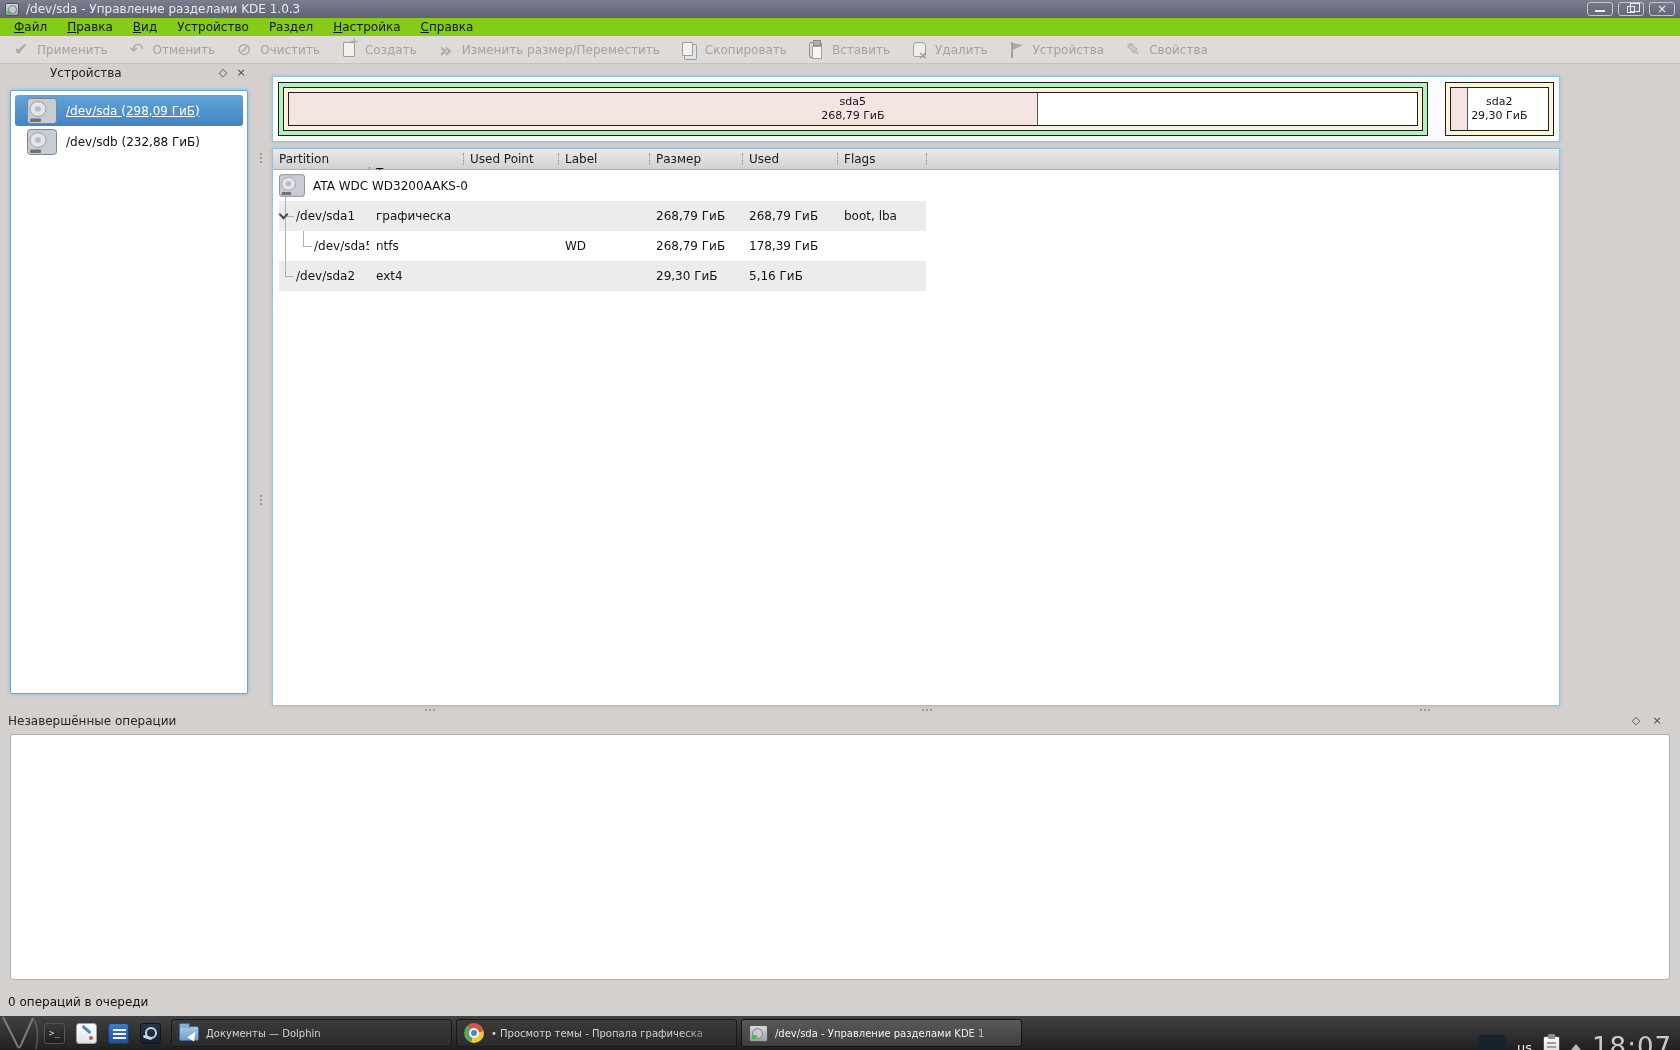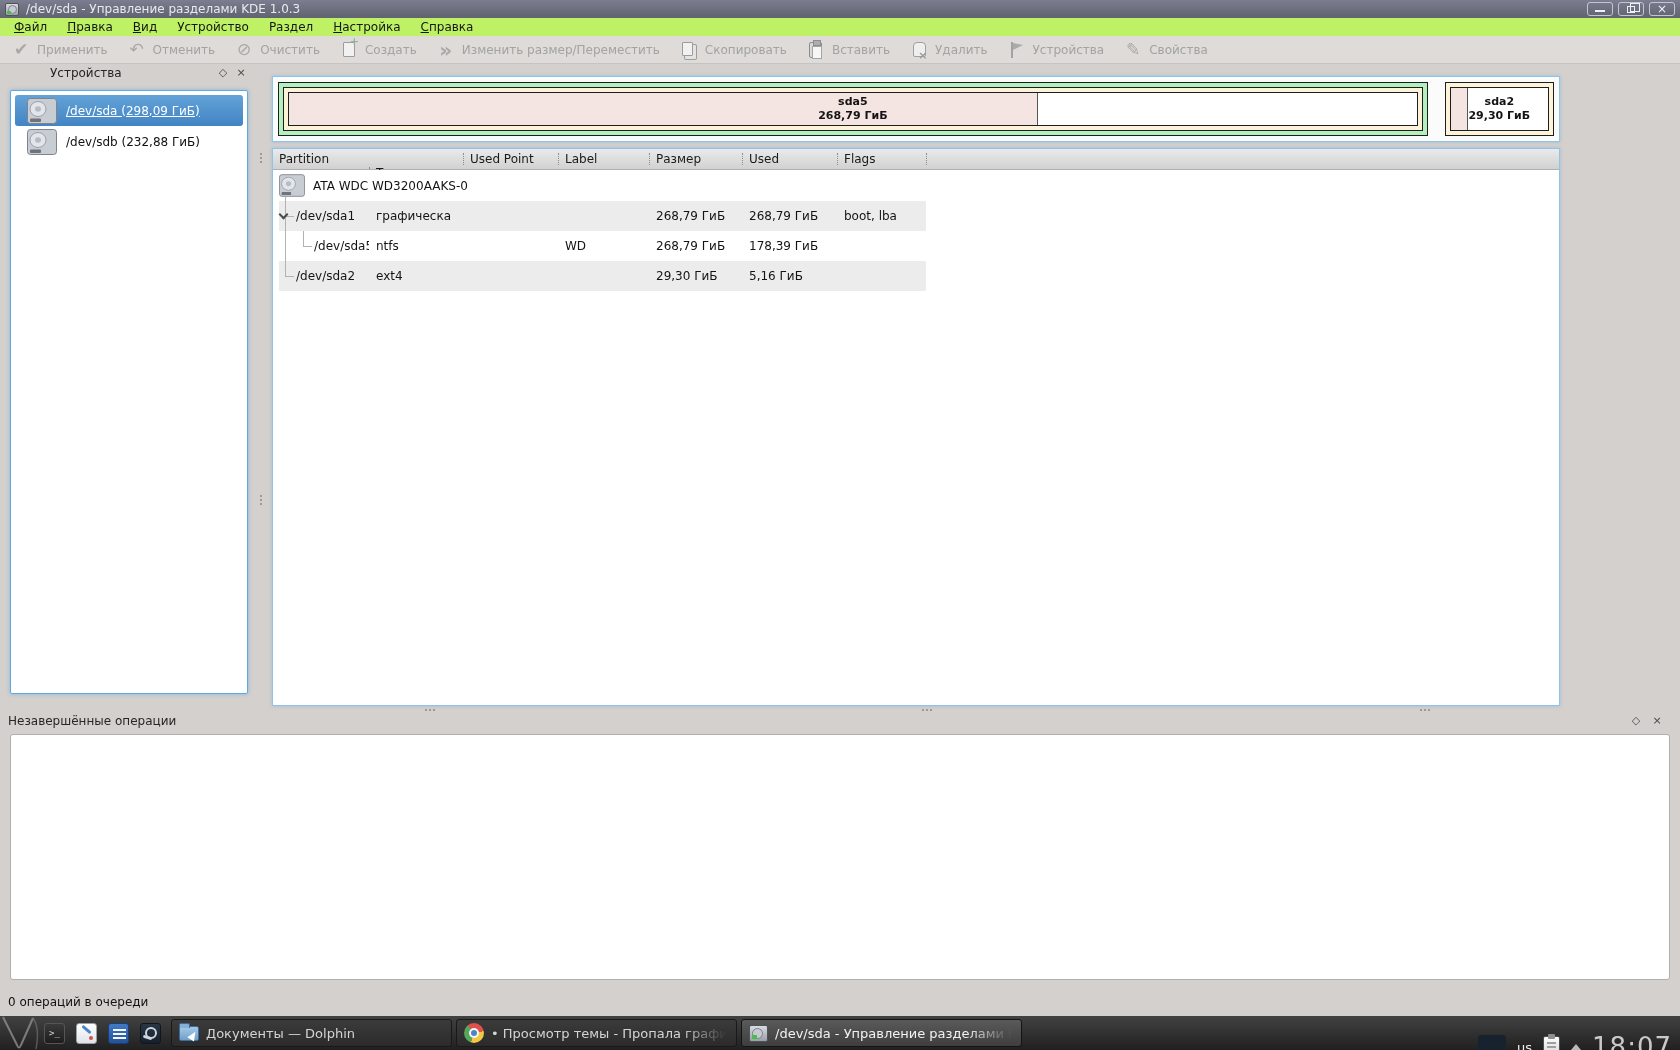--- a/index.html
+++ b/index.html
@@ -18,21 +18,21 @@
   .win-title{flex:0 0 auto;}
   .winbtns{margin-left:auto;display:flex;gap:5px;margin-right:5px;}
   .winbtn{width:26px;height:14px;border:1px solid #c3c6d1;border-radius:3px;display:flex;
     align-items:center;justify-content:center;color:#eef0f4;}
   .gmin{width:10px;height:0;border-bottom:2px solid #eef0f4;margin-top:4px;}
   .gmax{width:8px;height:7px;border:1px solid #eef0f4;position:relative;margin-top:1px;}
   .gmax::before{content:"";position:absolute;left:2px;top:-4px;width:8px;height:7px;border:1px solid #eef0f4;}
   .gclose{font-size:12px;line-height:1;margin-top:-1px;}
 
   
-  .menubar{position:absolute;left:0;top:18px;width:1680px;height:18px;background:#bef264;
+  .menubar{position:absolute;left:0;top:18px;width:1680px;height:18px;background:#84cc16;
     display:flex;align-items:center;font-size:12px;color:#161616;padding-left:4px;}
   .menu-item{padding:0 10px;line-height:18px;}
   .toolbar{position:absolute;left:0;top:36px;width:1680px;height:28px;background:#dedbd8;
     border-bottom:1px solid #c7c3c0;display:flex;align-items:center;gap:20px;padding-left:12px;
     font-size:12px;color:#a3a3a3;}
   .tbtn{display:flex;align-items:center;gap:7px;}
   .ticon{min-width:18px;height:20px;display:flex;align-items:center;justify-content:center;
     font-size:17px;color:#a9a9a9;line-height:1;}
   .ticon.big{font-size:20px;font-weight:bold;}
   .icon-page{width:12px;height:15px;background:#f1f1f1;border:1px solid #9c9c9c;border-radius:1px;position:relative;}
@@ -63,21 +63,21 @@
     border:1px solid #62a9de;border-radius:2px;box-shadow:0 0 4px rgba(90,165,225,.6);padding:4px 2px;}
   .device-item{height:31px;display:flex;align-items:center;gap:9px;padding-left:12px;
     font-size:12px;color:#111;border-radius:3px;margin:0 2px;}
   .device-item.selected{background:linear-gradient(#63a3d8,#4284c4);border:1px solid #3а76b4;color:#fff;}
   .device-item.selected .device-label{text-decoration:underline;}
   .device-item svg{flex:0 0 auto;}
 
   
   .bar-panel{position:absolute;left:272px;top:76px;width:1288px;height:66px;background:#fbfbfb;
     border:1px solid #8fc3e8;box-shadow:0 0 3px rgba(100,170,230,.5);}
-  .bar-row{display:flex;height:100%;padding:5px;gap:17px;font-weight:bold;}
+  .bar-row{display:flex;height:100%;padding:5px;gap:17px;}
   .ext-block{border:1px solid #1e1e1e;background:#b2f0c0;padding:4px;height:100%;}
   .pwidget{border:1px solid #1e1e1e;background:#fcf3d8;padding:4px;height:100%;}
   .pwidget.standalone{flex:1;}
   .pinterior{position:relative;border:1px solid #1e1e1e;background:#fff;height:100%;}
   .used-fill{position:absolute;left:0;top:0;bottom:0;background:#f4e4e2;border-right:1px solid #555;}
   .plabel{position:absolute;inset:0;display:flex;flex-direction:column;align-items:center;justify-content:center;
     font-size:11px;color:#141414;line-height:1.3;}
 
   
   .table-panel{position:absolute;left:272px;top:148px;width:1288px;height:558px;background:#fff;
@@ -114,21 +114,21 @@
   .li-paint::before{content:"";position:absolute;left:4px;top:4px;width:11px;height:3px;background:#4a86c8;transform:rotate(40deg);border-radius:2px;}
   .li-paint::after{content:"";position:absolute;right:3px;bottom:3px;width:4px;height:4px;border-radius:50%;background:#d05050;}
   .li-writer{background:linear-gradient(#3f7ac8,#235294);border:1px solid #1a3f74;}
   .li-writer::before{content:"";position:absolute;left:4px;top:5px;width:13px;height:11px;
     background:repeating-linear-gradient(#f2f5fa 0 2px,transparent 2px 4px);}
   .li-steam{background:linear-gradient(#2a3json545,#16202c);background:linear-gradient(#2a3545,#16202c);border:1px solid #0e1620;}
   .li-steam::before{content:"";position:absolute;right:3px;top:3px;width:8px;height:8px;border-radius:50%;border:2px solid #cdd5dd;}
   .li-steam::after{content:"";position:absolute;left:2px;bottom:4px;width:9px;height:3px;background:#cdd5dd;border-radius:2px;transform:rotate(18deg);}
   .tasks{display:flex;gap:4px;margin-left:10px;}
   .task{width:281px;height:28px;border-radius:3px;display:flex;align-items:center;gap:7px;padding:0 7px;
-    background:linear-gradient(#3b3b3b,#2b2b2b);border:1px solid #191919;color:#d4d4d4;font-size:13px;}
+    background:linear-gradient(#3b3b3b,#2b2b2b);border:1px solid #191919;color:#d4d4d4;font-size:10px;}
   .task.active{background:linear-gradient(#5a5a5a,#3e3e3e);border-color:#141414;color:#f2f2f2;}
   .task-label{white-space:nowrap;overflow:hidden;flex:1;}
   .task-label.fade{-webkit-mask-image:linear-gradient(90deg,#000 80%,transparent 99%);
     mask-image:linear-gradient(90deg,#000 80%,transparent 99%);}
   .ic-folder{width:20px;height:15px;background:linear-gradient(#a5c8e8,#6f9fcb);border:1px solid #3d6c9c;
     border-radius:2px;position:relative;flex:0 0 auto;}
   .ic-folder::before{content:"";position:absolute;left:-1px;top:-4px;width:9px;height:4px;background:#86b0d8;
     border:1px solid #3d6c9c;border-bottom:none;border-radius:2px 2px 0 0;}
   .ic-folder::after{content:"";position:absolute;right:1px;bottom:0;width:0;height:0;
     border-left:4px solid transparent;border-right:4px solid transparent;border-bottom:9px solid #fff;

